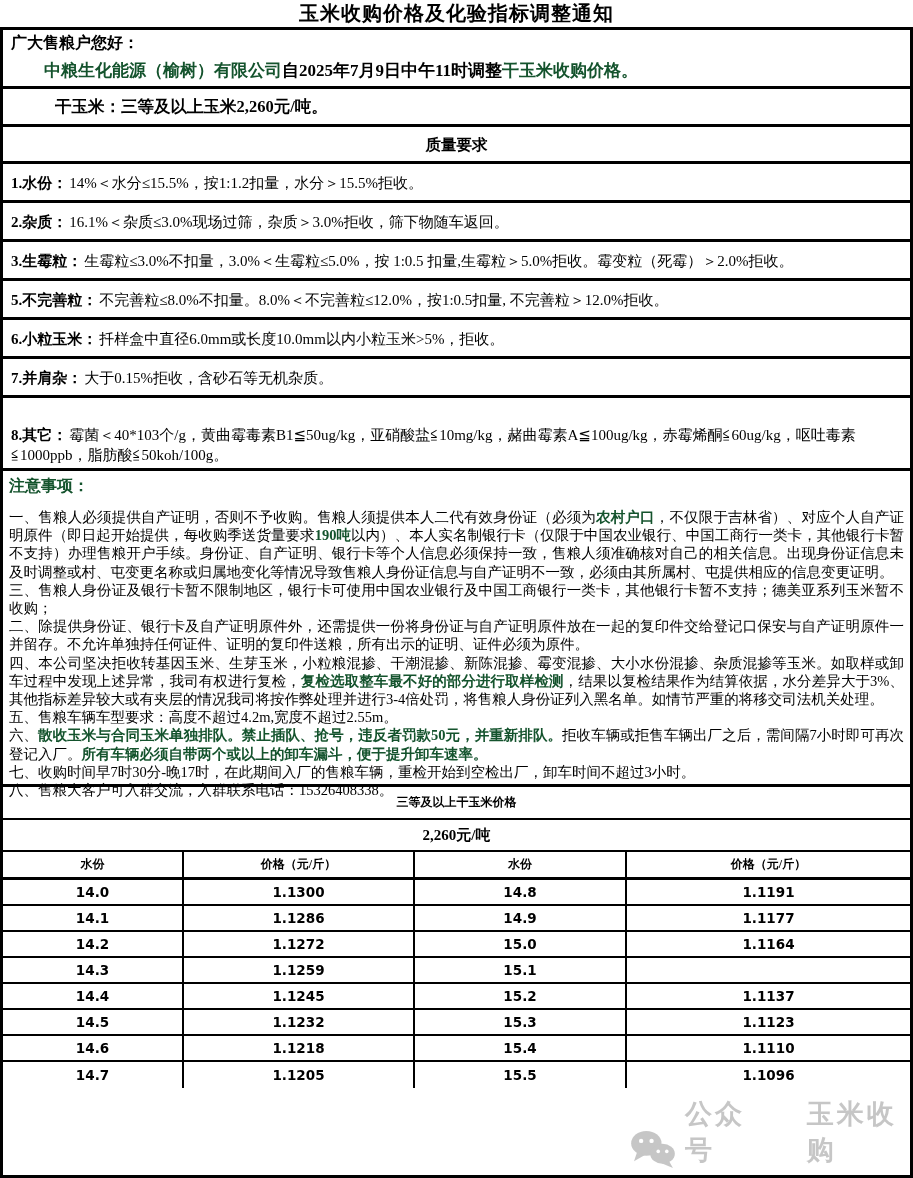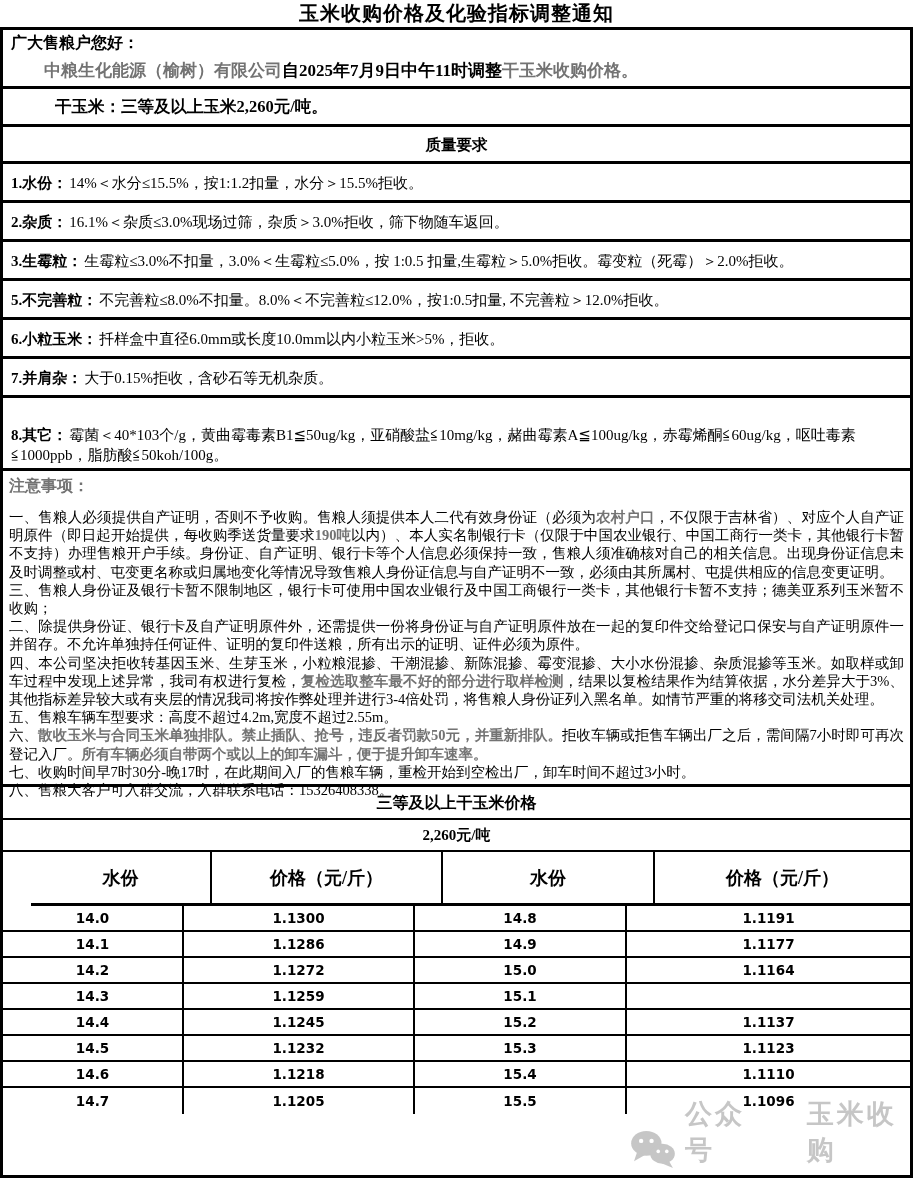--- a/index.html
+++ b/index.html
@@ -1,21 +1,21 @@
 <!DOCTYPE html>
 <html><head>
 <meta charset="utf-8">
 <style>
   * { margin:0; padding:0; box-sizing:border-box; }
   body { background:#fff; }
   .doc {
     position:relative; width:913px; height:1178px; background:#fff;
     font-family:"Liberation Serif","DejaVu Serif",serif; color:#000; overflow:hidden;
   }
-  .red { color:#737373; }
+  .red { color:#14532d; }
   .bold { font-weight:bold; }
 
   .title {
     height:27px; line-height:26px; text-align:center;
     font-size:20px; font-weight:bold; letter-spacing:1px;
   }
   .sheet {
     width:913px; height:1151px; border:3px solid #000;
   }
   .bb3 { border-bottom:3px solid #000; }
@@ -31,23 +31,23 @@
 
   .q-item { height:39px; padding:10px 8px 0 8px; font-size:15px; }
   .q-item .q-label { font-weight:bold; margin-right:2px; }
   .q-item.two-line { height:60px; padding-top:14px; line-height:20px;margin-top:13px; }
 
   .notes { height:316px; padding:5px 6px 0 6px; font-size:14.5px; }
   .notes-header { font-size:16px; font-weight:bold; margin-bottom:11px; }
   .note-p { line-height:18.2px; text-align:justify; }
   .note-p .red { font-weight:bold; }
 
-  .t-title { height:33px; line-height:31px; text-align:center; font-size:16px; font-weight:bold; }
+  .t-title { height:33px; line-height:31px; text-align:center; font-size:12px; font-weight:bold; }
   .t-sub   { height:32px; line-height:30px; text-align:center; font-size:15px; font-weight:bold; }
-  .t-head  { height:54px; display:flex; font-size:18px; font-weight:bold;margin-left:28px; }
+  .t-head  { height:28px; display:flex; font-size:12px; font-weight:bold; }
   .t-row   { height:26px; display:flex; font-family:"DejaVu Sans","Liberation Sans",sans-serif; font-size:13.5px; font-weight:bold; border-bottom:2px solid #000; }
   #price-rows .t-row:last-child { border-bottom:none; }
   .t-cell { display:flex; align-items:center; justify-content:center; }
   .t-cell.c0 { width:181px; border-right:2px solid #000; }
   .t-cell.c1 { width:231px; border-right:2px solid #000; }
   .t-cell.c2 { width:212px; border-right:2px solid #000; }
   .t-cell.c3 { flex:1; }
 
   .watermark {
     position:absolute; left:630px; top:1122px; height:46px; width:270px;

